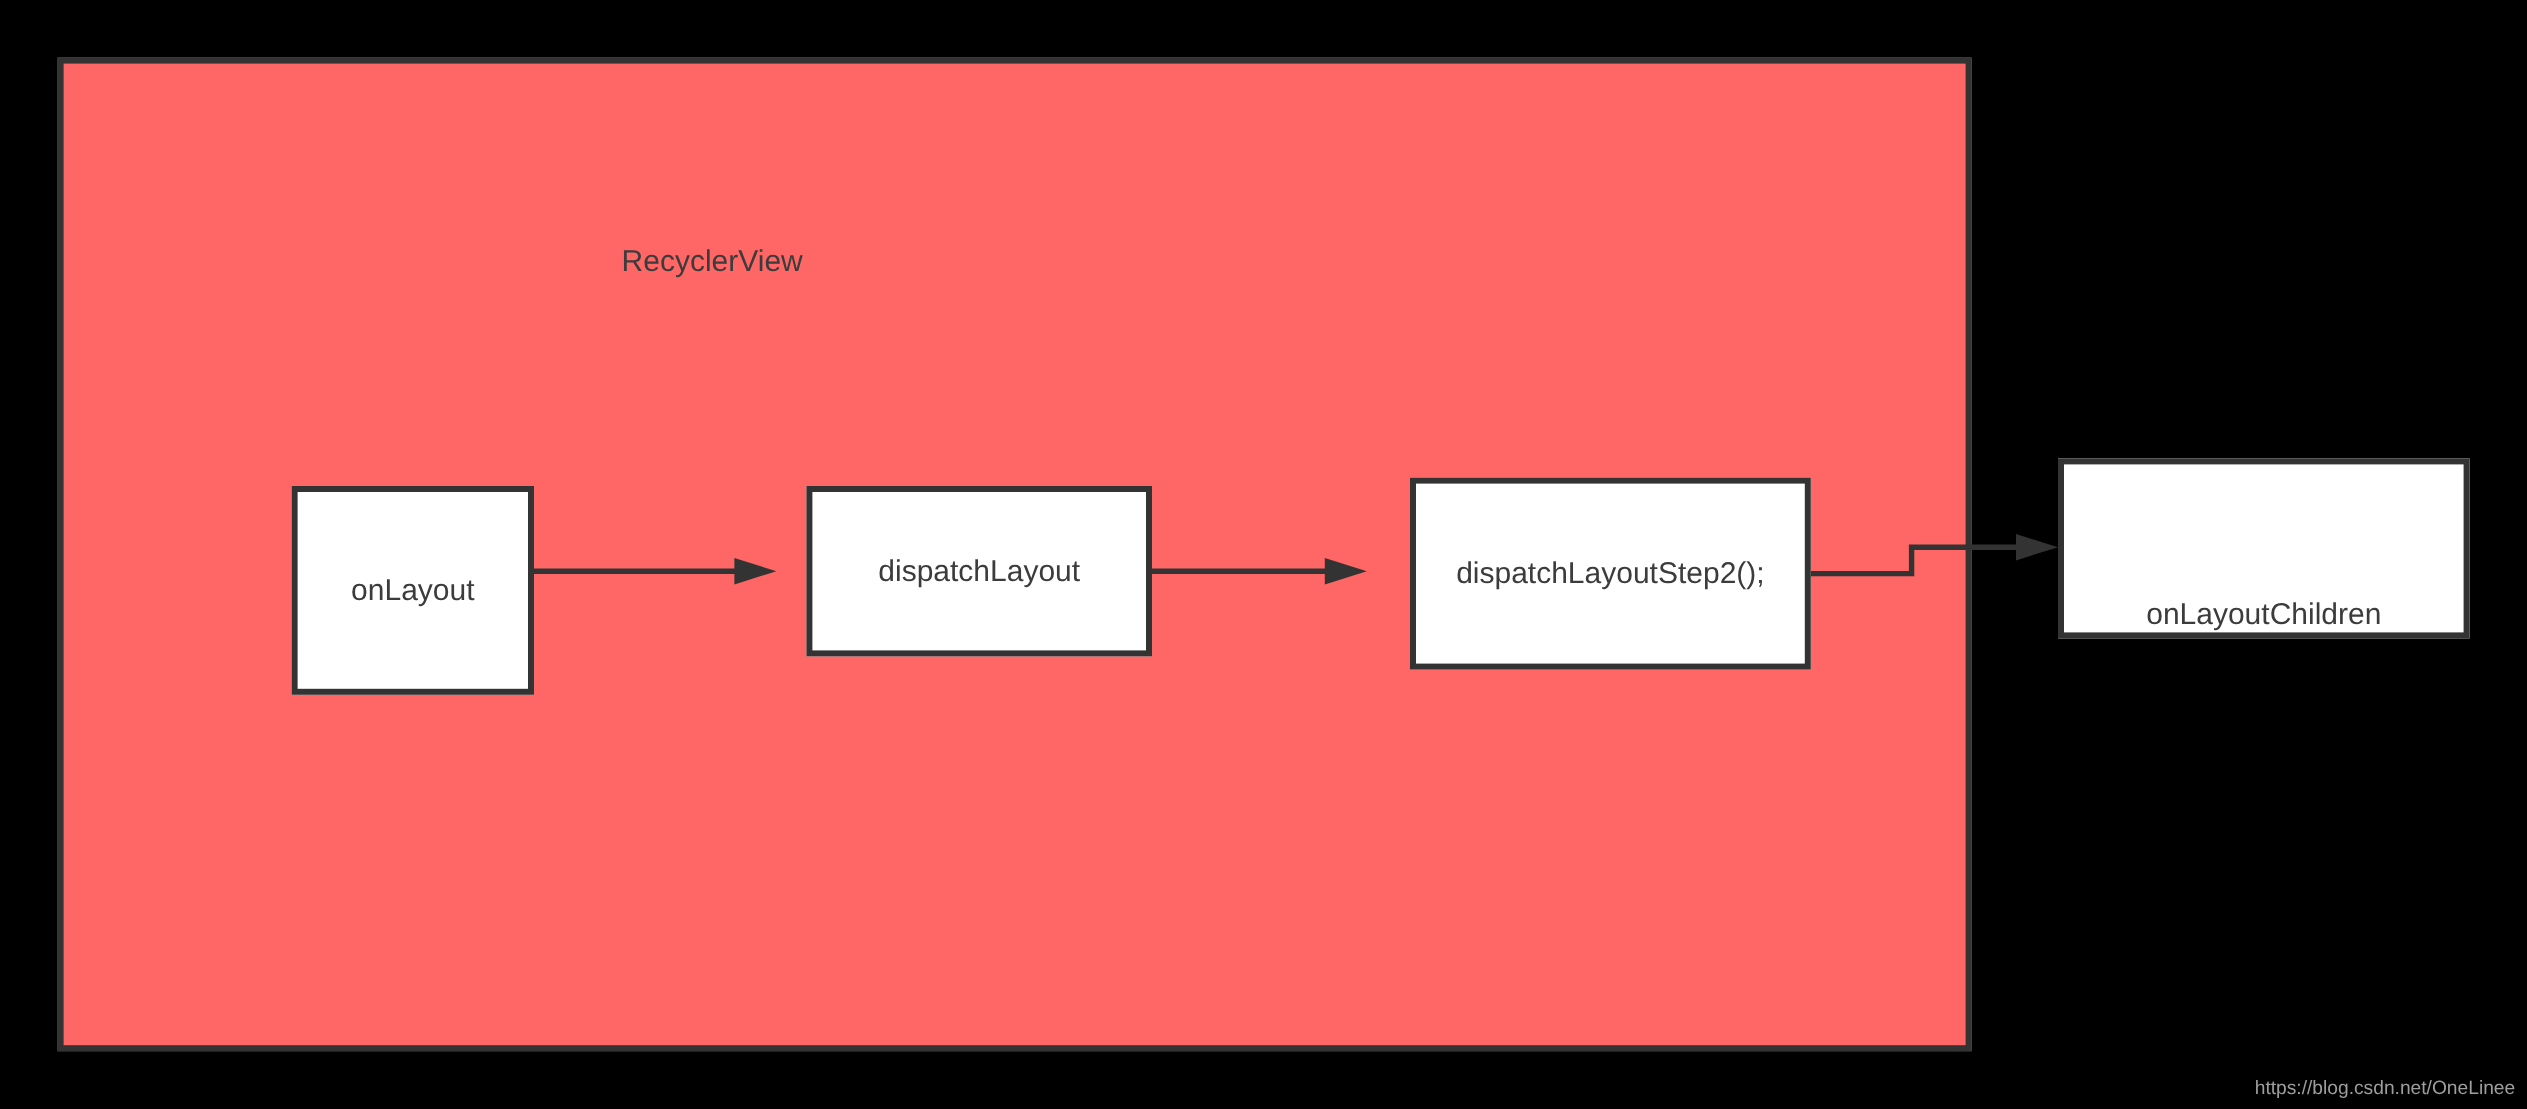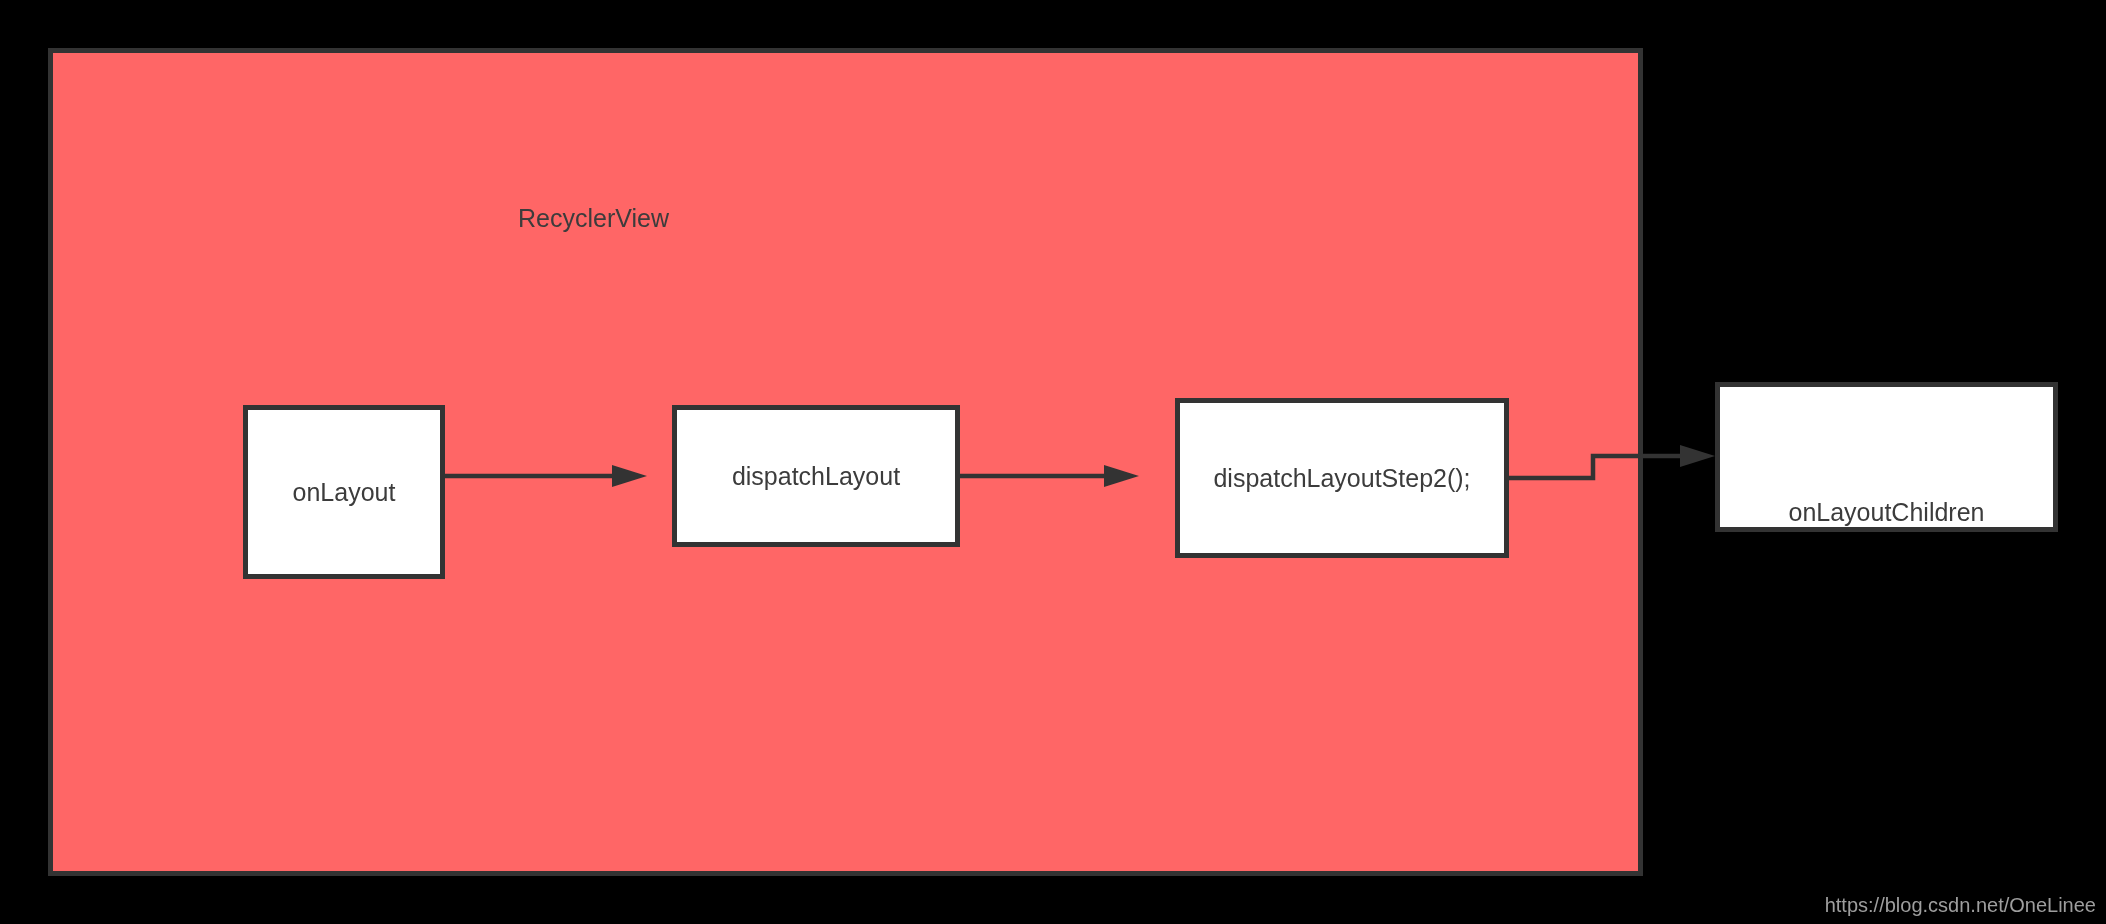--- a/index.html
+++ b/index.html
@@ -70,21 +70,21 @@
     white-space: nowrap;
   }
   .node-onlayout          { left: 243px;  top: 405px; width: 202px; height: 174px; }
   .node-dispatchlayout    { left: 672px;  top: 405px; width: 288px; height: 142px; }
   .node-dispatchstep2     { left: 1139px; top: 398px; width: 334px; height: 160px; margin-left: 36px; }
   .node-onlayoutchildren  { left: 1715px; top: 382px; width: 343px; height: 150px; align-items: flex-end; }
   .watermark {
     position: absolute;
     right: 10px;
     bottom: 7px;
-    font-size: 20px;
+    font-size: 16px;
     color: var(--watermark);
     white-space: nowrap;
   }
 </style>
 </head>
 <body>
 
 <div class="canvas">
 
   <div class="container-box">

